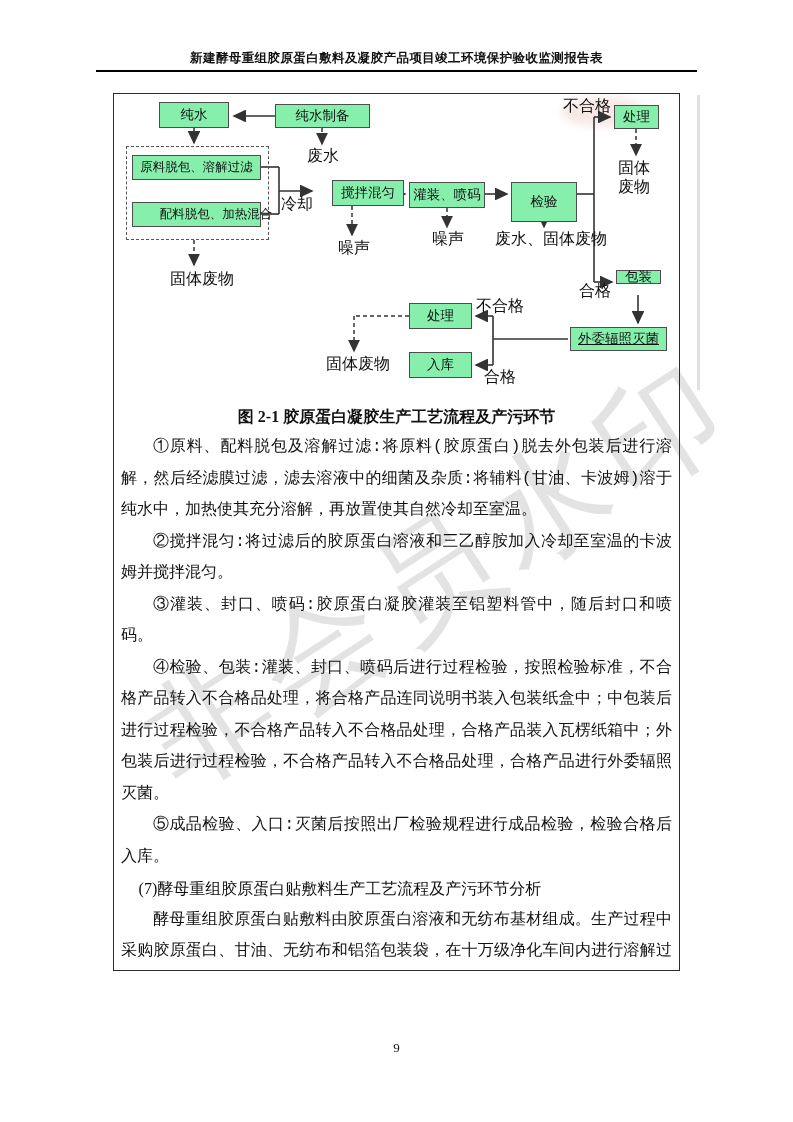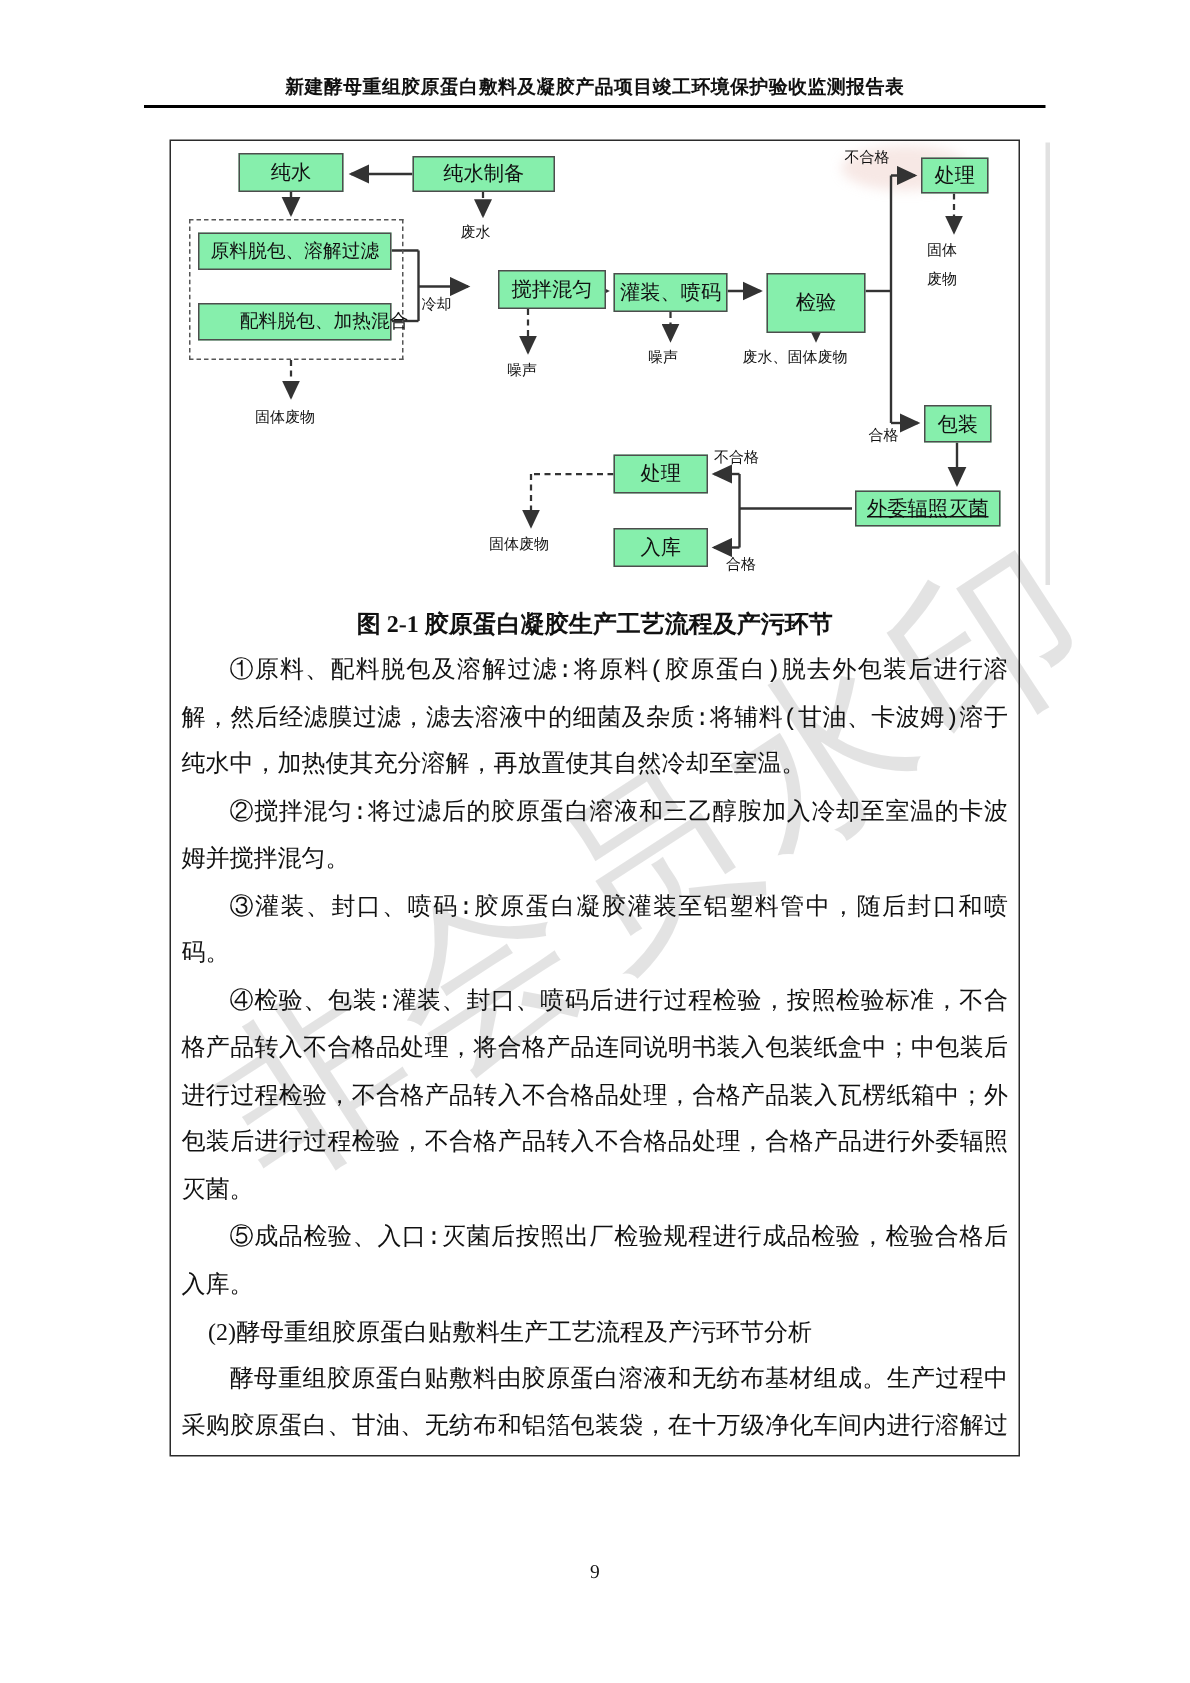--- a/index.html
+++ b/index.html
@@ -36,36 +36,36 @@
   }
   
   .flowchart{position:relative;width:567px;height:302px;}
   .fc-svg{position:absolute;left:0;top:0;z-index:1;}
   .fc-box{
     position:absolute;border:1.5px solid #4d4d4d;background:#86efac;
     display:flex;align-items:center;justify-content:center;
     font-size:13.5px;line-height:1;white-space:nowrap;box-sizing:border-box;z-index:2;
   }
   .fc-group{position:absolute;border:1.5px dashed #555;box-sizing:border-box;z-index:1;}
-  .fc-label{position:absolute;font-size:10px;line-height:17px;white-space:nowrap;z-index:2;}
+  .fc-label{position:absolute;font-size:16px;line-height:17px;white-space:nowrap;z-index:2;}
   .pink-blob{
     position:absolute;left:447px;top:3px;width:86px;height:30px;border-radius:50%;
     background:rgba(226,172,160,.28);filter:blur(4px);z-index:0;
   }
   
   .b-pure      {left:45px; top:8px;  width:70px; height:26px;}
   .b-pureprep  {left:161px;top:10px; width:95px; height:24px;}
   .g-unpack    {left:12px; top:52px; width:143px;height:94px;}
   .b-raw       {left:18px; top:61px; width:129px;height:25px;font-size:12.5px;}
   .b-ingr      {left:18px; top:108px;width:129px;height:25px;font-size:12.5px;padding-left:39px;}
   .b-mix       {left:218px;top:86px; width:72px; height:26px;}
   .b-fill      {left:295px;top:88px; width:76px; height:26px;}
   .b-insp      {left:397px;top:88px; width:66px; height:40px;}
   .b-treat1    {left:500px;top:11px; width:45px; height:24px;}
-  .b-pack      {left:502px;top:176px;width:45px; height:25px;}
+  .b-pack      {left:502px;top:176px;width:45px; height:14px;}
   .b-steril    {left:456px;top:233px;width:97px; height:24px;text-decoration:underline;}
   .b-treat2    {left:295px;top:209px;width:63px; height:26px;}
   .b-store     {left:295px;top:258px;width:63px; height:26px;}
   
   .l-wastewater{left:193px;top:53px;}
   .l-cooling   {left:167px;top:101px;}
   .l-noise1    {left:224px;top:145px;}
   .l-noise2    {left:318px;top:136px;}
   .l-wwsolid   {left:381px;top:136px;}
   .l-unq-top   {left:449px;top:3px;}
@@ -176,18 +176,18 @@
   </div>
 
   <div class="fig-caption">图 2-1 胶原蛋白凝胶生产工艺流程及产污环节</div>
 
   <div class="body-text">
     <p class="para indent2">①原料、配料脱包及溶解过滤:将原料(胶原蛋白)脱去外包装后进行溶解，然后经滤膜过滤，滤去溶液中的细菌及杂质:将辅料(甘油、卡波姆)溶于纯水中，加热使其充分溶解，再放置使其自然冷却至室温。</p>
     <p class="para indent2">②搅拌混匀:将过滤后的胶原蛋白溶液和三乙醇胺加入冷却至室温的卡波姆并搅拌混匀。</p>
     <p class="para indent2">③灌装、封口、喷码:胶原蛋白凝胶灌装至铝塑料管中，随后封口和喷码。</p>
     <p class="para indent2">④检验、包装:灌装、封口、喷码后进行过程检验，按照检验标准，不合格产品转入不合格品处理，将合格产品连同说明书装入包装纸盒中；中包装后进行过程检验，不合格产品转入不合格品处理，合格产品装入瓦楞纸箱中；外包装后进行过程检验，不合格产品转入不合格品处理，合格产品进行外委辐照灭菌。</p>
     <p class="para indent2">⑤成品检验、入口:灭菌后按照出厂检验规程进行成品检验，检验合格后入库。</p>
-    <p class="para indent1">(2)酵母重组胶原蛋白贴敷料生产工艺流程及产污环节分析</p>
+    <p class="para indent1">(7)酵母重组胶原蛋白贴敷料生产工艺流程及产污环节分析</p>
     <p class="para indent2">酵母重组胶原蛋白贴敷料由胶原蛋白溶液和无纺布基材组成。生产过程中采购胶原蛋白、甘油、无纺布和铝箔包装袋，在十万级净化车间内进行溶解过滤、加热混匀、冷却、搅拌混匀、折叠、灌装和内包装工序，在外包间进行外包装工序。产品的灭菌方式参照行业中同类产品常规灭菌方式，选择辐照灭菌方式，外委进行灭菌，并进行验证。</p>
   </div>
 </div>
 
 <div class="page-number">9</div>
 
 </body></html>

